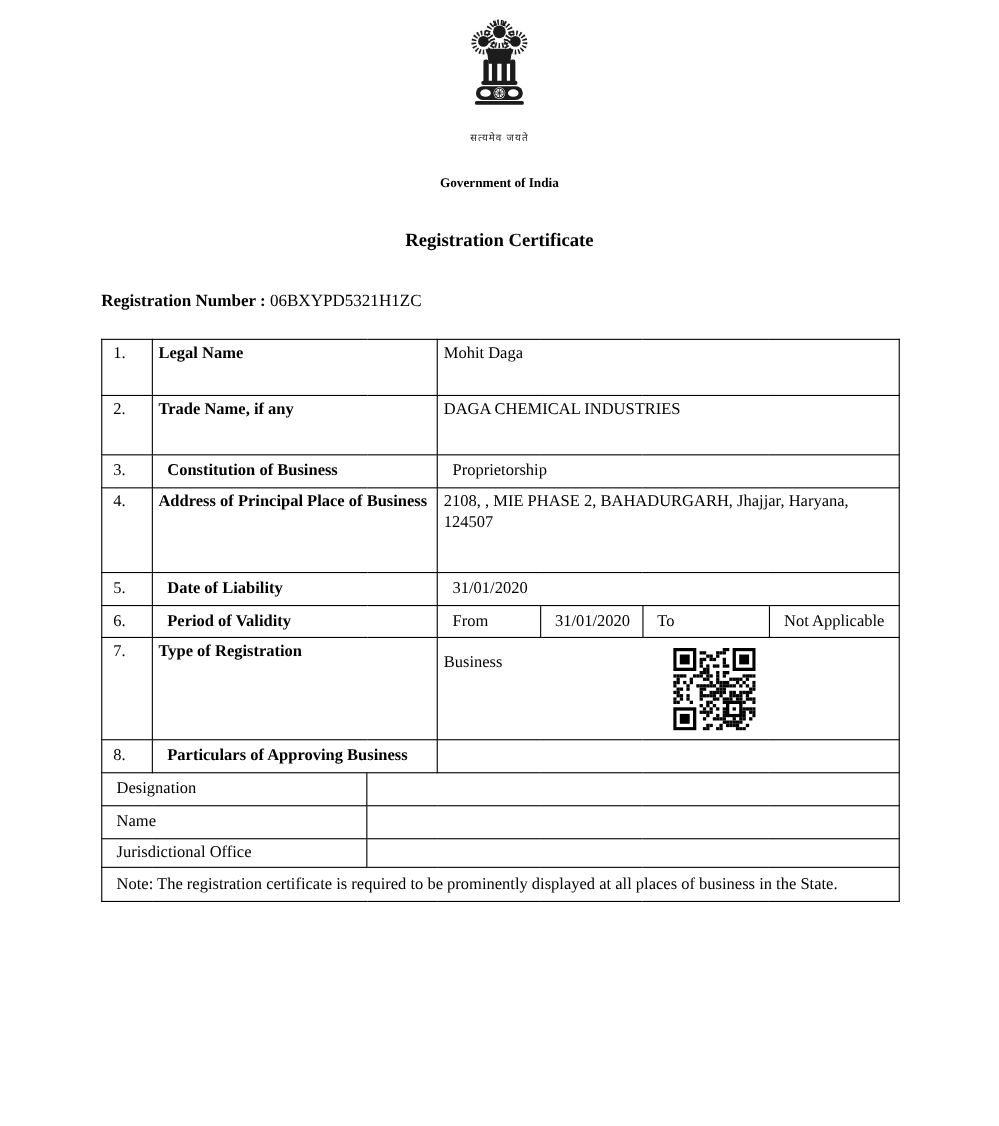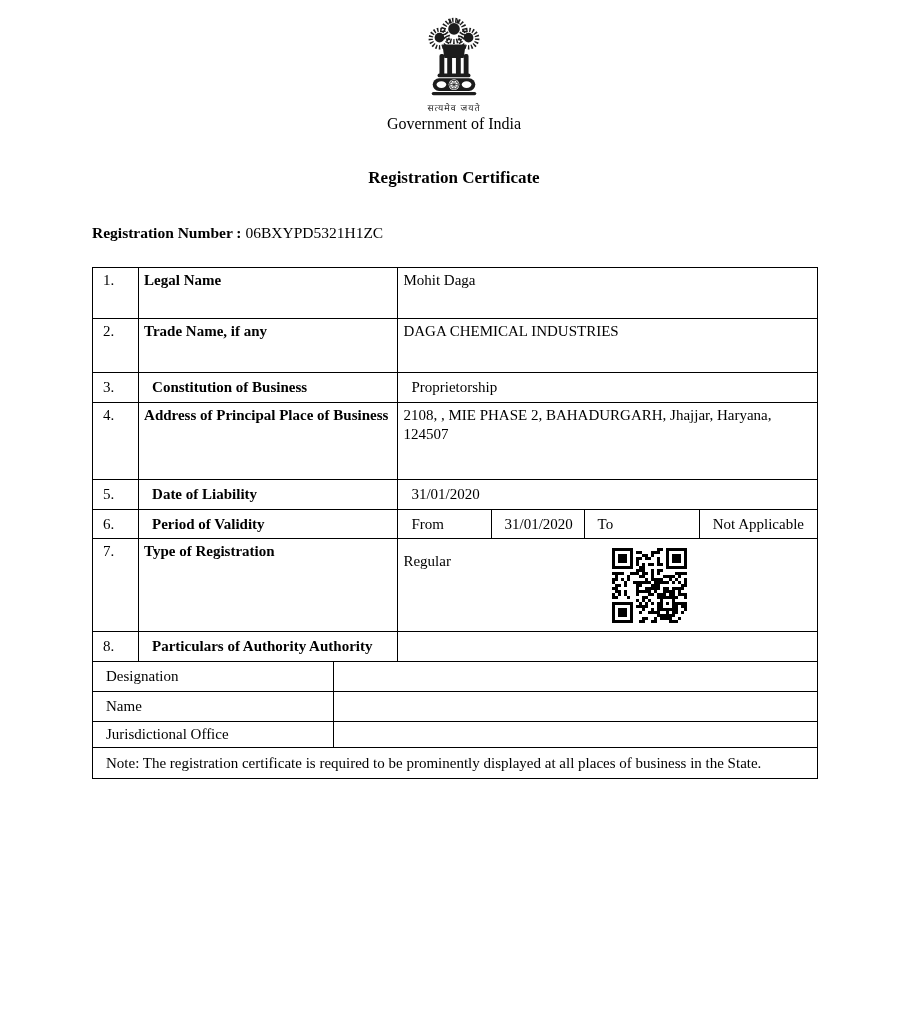--- a/index.html
+++ b/index.html
@@ -15,23 +15,23 @@
     overflow: hidden;
   }
   .header { text-align: center; padding-top: 14px; }
   .emblem-wrap { line-height: 0; }
   .emblem-caption {
     font-family: "DejaVu Sans", sans-serif;
     font-size: 9px;
     line-height: 13px;
     color: #1c1c1c;
     letter-spacing: 1px;
-    margin-top: 2px;
+    margin-top: 20px;
   }
-  .gov-line   { font-weight: normal; font-size: 16px; }
+  .gov-line   { font-weight: bold; font-size: 12px; margin-top: 26px; }
   .form-line  { font-weight: bold; font-size: 17.5px; margin-top: 9px; }
   .rule-line  { font-style: italic; font-size: 15.5px; margin-top: 8px; }
   .cert-line  { font-weight: bold; font-size: 17px; margin-top: 35px; }
   .regnum-line { margin: 36px 0 0 92px; font-size: 15.5px; }
   .regnum-line .lbl { font-weight: bold; }
   .regnum-line .val { font-weight: normal; }
 
   table.cert {
     margin: 25px 0 0 92px;
     width: 726px;
@@ -150,21 +150,21 @@
       <td>From</td>
       <td>31/01/2020</td>
       <td>To</td>
       <td>Not Applicable</td>
     </tr>
 
     <tr style="height:93px">
       <td class="sn">7.</td>
       <td class="lbl" colspan="2">Type of Registration</td>
       <td colspan="4" class="type-val">
-        <span class="reg-text">Regular</span>
+        <span class="reg-text">Business</span>
         <span class="qr-box">
           <svg id="qr-svg" width="75" height="75" viewBox="0 0 75 75" fill="#000000">
                 <rect x="45" y="0" width="3" height="3"></rect>
                 <rect x="48" y="0" width="3" height="3"></rect>
                 <rect x="24" y="3" width="3" height="3"></rect>
                 <rect x="27" y="3" width="3" height="3"></rect>
                 <rect x="39" y="3" width="3" height="3"></rect>
                 <rect x="42" y="3" width="3" height="3"></rect>
                 <rect x="45" y="3" width="3" height="3"></rect>
                 <rect x="30" y="6" width="3" height="3"></rect>
@@ -382,21 +382,21 @@
                 <rect x="48" y="48" width="15" height="15"></rect>
                 <rect x="51" y="51" width="9" height="9" fill="#fff"></rect>
                 <rect x="54" y="54" width="3" height="3" fill="#000"></rect>
               </svg>
         </span>
       </td>
     </tr>
 
     <tr style="height:30px" class="mid">
       <td class="sn">8.</td>
-      <td class="lbl" colspan="2">Particulars of Authority Authority</td>
+      <td class="lbl" colspan="2">Particulars of Approving Business</td>
       <td colspan="4"></td>
     </tr>
 
 
     <tr style="height:30px" class="mid">
       <td colspan="2">Designation</td>
       <td colspan="5"></td>
     </tr>
 
     <tr style="height:30px" class="mid">

